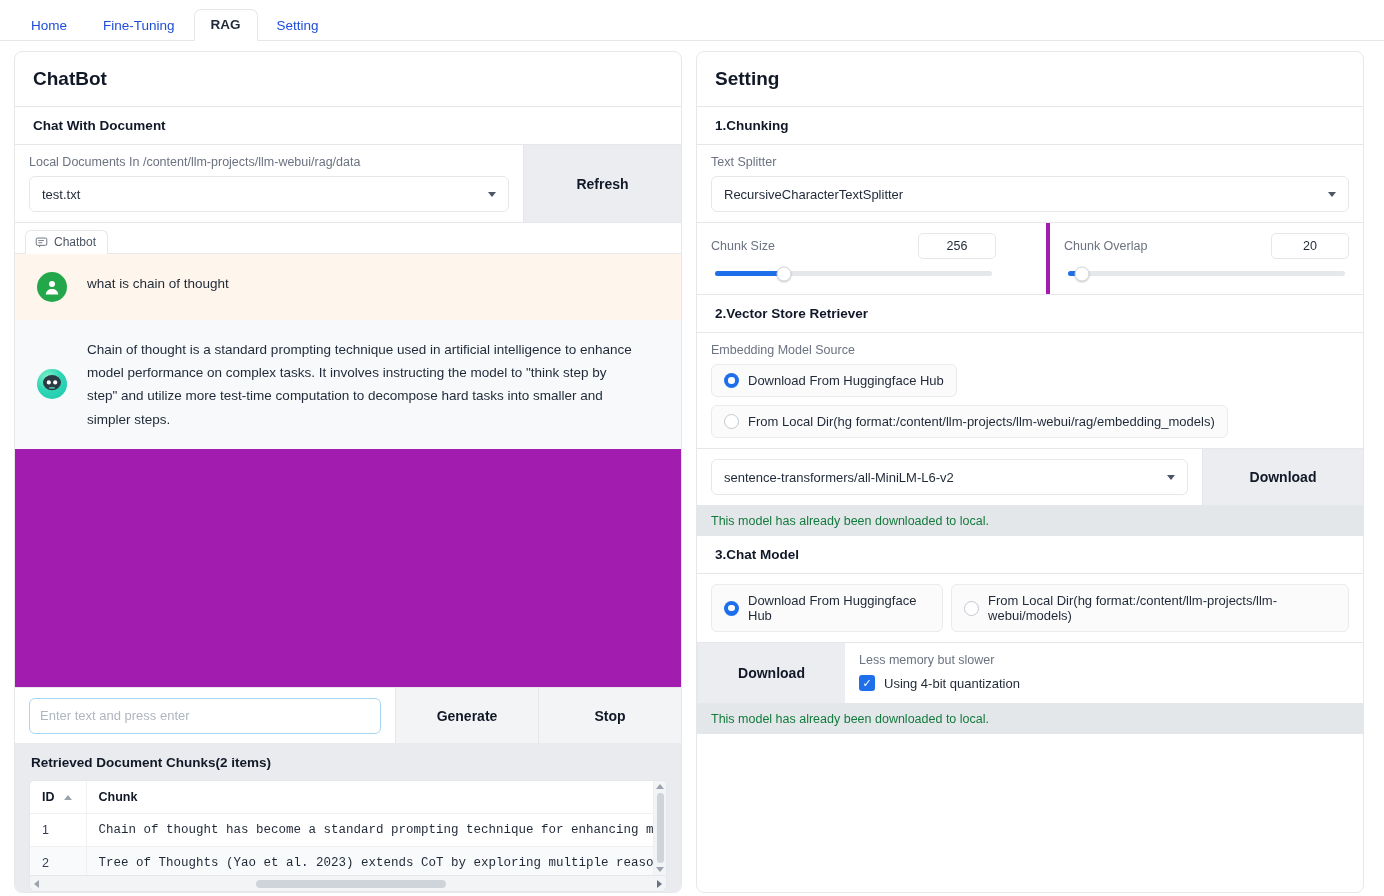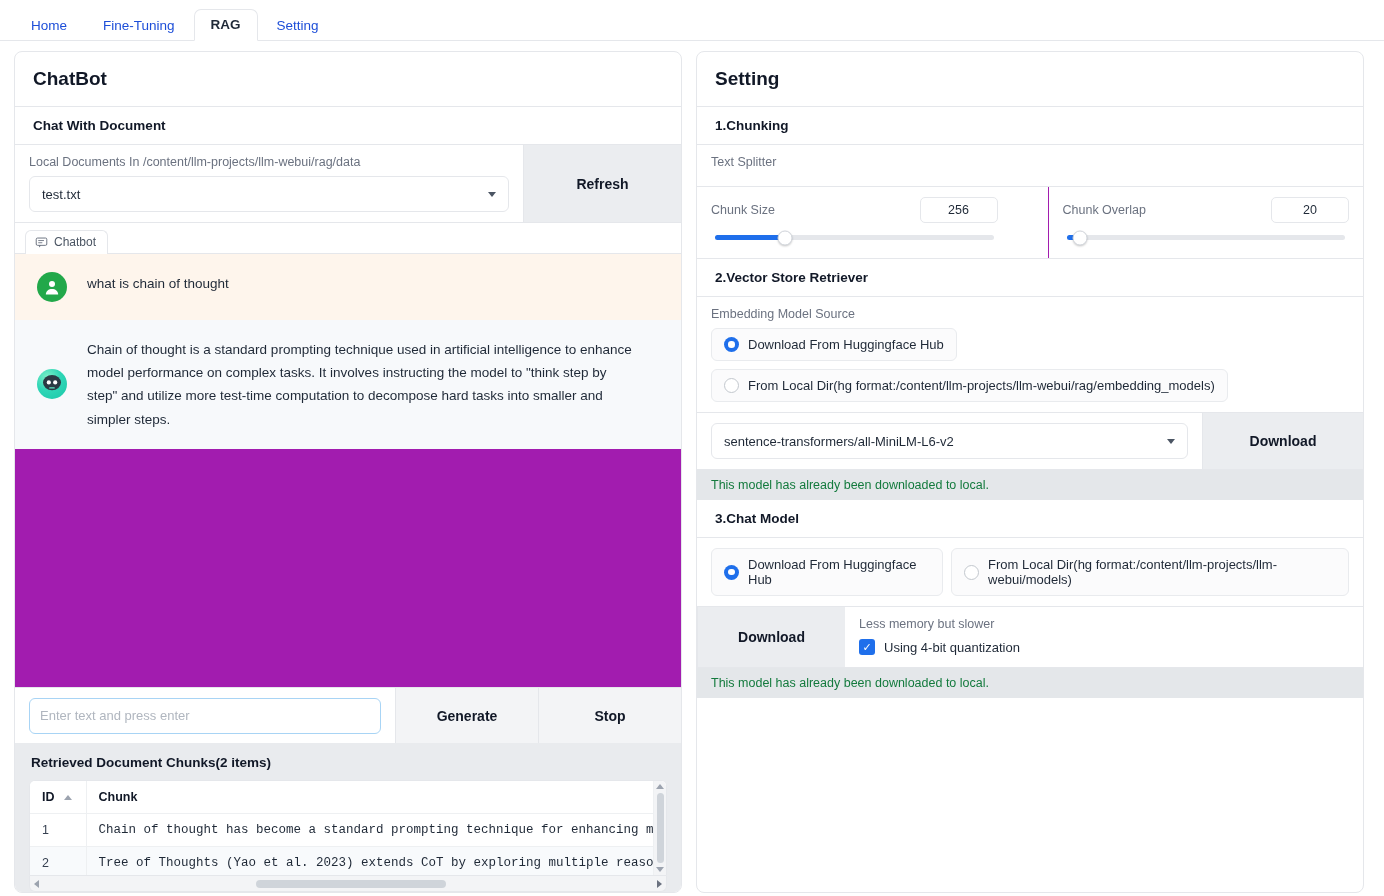--- a/index.html
+++ b/index.html
@@ -64,21 +64,21 @@
     font-size: 13.5px;
     font-weight: 700;
     padding: 11px 18px;
     border-bottom: 1px solid #e5e7eb;
     color: #111827;
   }
 
   
   .row { display: flex; border-bottom: 1px solid #e5e7eb; }
   .cell { padding: 10px 14px; flex: 1; min-width: 0; }
-  .cell + .cell { border-left: 1px solid #a21caf; margin-left: 36px; }
+  .cell + .cell { border-left: 4px solid #a21caf; margin-left: 36px; }
   .field-label {
     font-size: 12.5px;
     color: #6b7280;
     margin-bottom: 7px;
     display: block;
   }
   .select {
     height: 36px;
     border: 1px solid #e5e7eb;
     border-radius: 6px;
@@ -403,20 +403,24 @@
   </div>
 
   <div class="panel panel-right">
 
     <div class="panel-title">Setting</div>
 
     <div class="section-head">1.Chunking</div>
     <div class="row">
       <div class="cell">
         <span class="field-label">Text Splitter</span>
+        <div class="select">
+          <span>RecursiveCharacterTextSplitter</span>
+          <span class="caret"></span>
+        </div>
       </div>
     </div>
 
     <div class="row">
       <div class="cell">
         <div class="slider-head">
           <span class="field-label" style="margin:0;">Chunk Size</span>
           <div class="num-box">256</div>
         </div>
         <div class="track">

